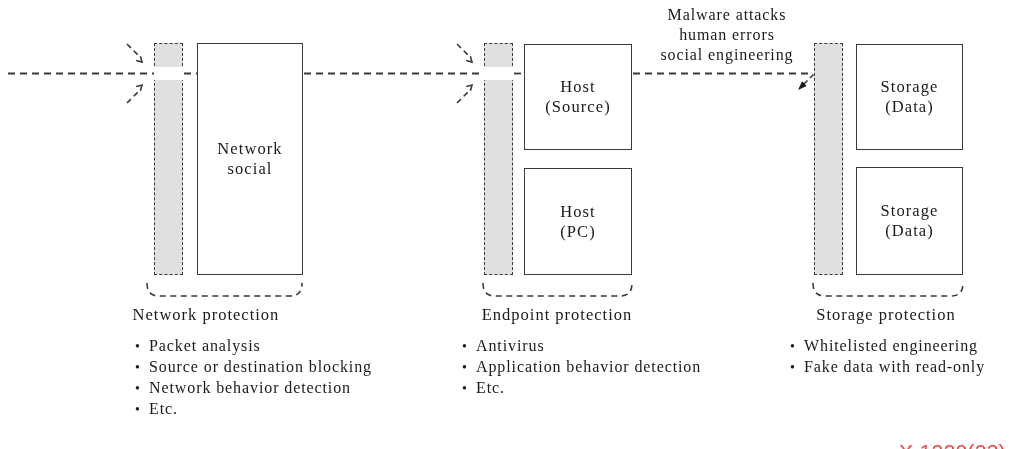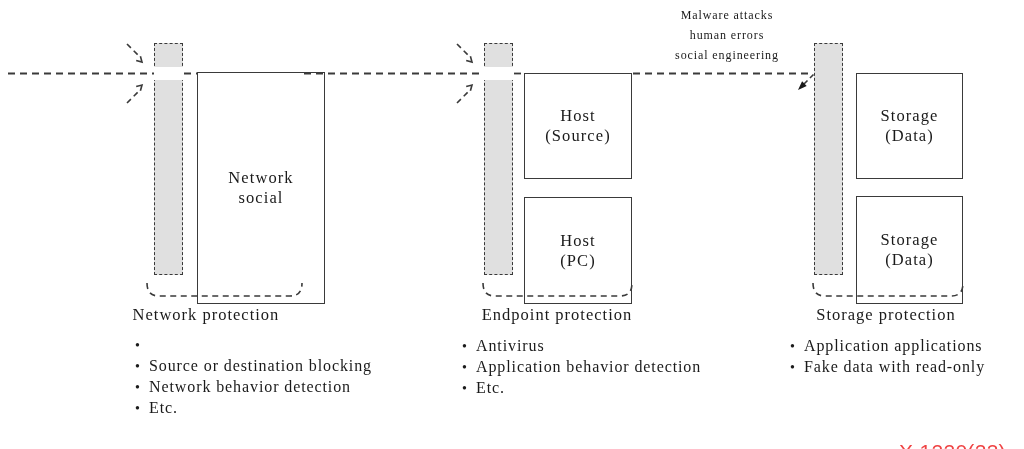--- a/index.html
+++ b/index.html
@@ -9,25 +9,25 @@
   }
   svg.overlay{position:absolute;left:0;top:0;z-index:6;pointer-events:none;}
   .bar{
     position:absolute;top:43px;width:29px;height:232px;box-sizing:border-box;
     background:#e0e0e0;border:1.7px dashed #3a3a3a;z-index:2;
   }
   .bar-gap{position:absolute;top:67px;width:33px;height:13px;background:#ffffff;z-index:3;}
   .box{
     position:absolute;box-sizing:border-box;border:1.6px solid #3a3a3a;background:#ffffff;
     display:flex;flex-direction:column;align-items:center;justify-content:center;
-    text-align:center;font-size:16.5px;line-height:20px;letter-spacing:1.1px;z-index:4;margin-top:29px;
+    text-align:center;font-size:16.5px;line-height:20px;letter-spacing:1.1px;z-index:4;
   }
   .threat{
     position:absolute;left:635px;top:5px;width:184px;text-align:center;
-    font-size:12px;line-height:20px;letter-spacing:0.9px;z-index:4;
+    font-size:16px;line-height:20px;letter-spacing:0.9px;z-index:4;
   }
   .section-label{
     position:absolute;top:305px;width:220px;text-align:center;
     font-size:16.5px;line-height:20px;letter-spacing:1px;z-index:4;
   }
   .bullets{position:absolute;top:336px;font-size:16px;line-height:20px;letter-spacing:0.9px;z-index:4;}
   .bullet-item{display:flex;align-items:baseline;}
   .bullet-dot{width:14px;flex:0 0 14px;font-size:14px;}
   .designation{
     position:absolute;left:899px;top:403px;font-family:"Liberation Sans",sans-serif;
@@ -39,21 +39,21 @@
 
 <div class="stage">
 
   <div class="bar" style="left:154px"></div>
   <div class="bar" style="left:484px"></div>
   <div class="bar" style="left:814px"></div>
 
   <div class="bar-gap" style="left:152px"></div>
   <div class="bar-gap" style="left:482px"></div>
 
-  <div class="box" style="left:197px;top:43px;width:128px;height:232px">
+  <div class="box" style="left:197px;top:43px;width:106px;height:232px">
     <span>Network</span>
     <span>social</span>
   </div>
 
   <div class="box" style="left:524px;top:44px;width:108px;height:106px">
     <span>Host</span>
     <span>(Source)</span>
   </div>
 
   <div class="box" style="left:524px;top:168px;width:108px;height:107px">
@@ -77,20 +77,21 @@
     <div>social engineering</div>
   </div>
 
   <div class="section-label" style="left:96px">Network protection</div>
   <div class="section-label" style="left:776px">Storage protection</div>
   <div class="section-label" style="left:447px">Endpoint protection</div>
 
   <div class="bullets" style="left:135px">
     <div class="bullet-item">
       <span class="bullet-dot">•</span>
+      <span>Packet analysis</span>
     </div>
     <div class="bullet-item">
       <span class="bullet-dot">•</span>
       <span>Source or destination blocking</span>
     </div>
     <div class="bullet-item">
       <span class="bullet-dot">•</span>
       <span>Network behavior detection</span>
     </div>
     <div class="bullet-item">
@@ -110,21 +111,21 @@
     </div>
     <div class="bullet-item">
       <span class="bullet-dot">•</span>
       <span>Etc.</span>
     </div>
   </div>
 
   <div class="bullets" style="left:790px">
     <div class="bullet-item">
       <span class="bullet-dot">•</span>
-      <span>Application applications</span>
+      <span>Whitelisted engineering</span>
     </div>
     <div class="bullet-item">
       <span class="bullet-dot">•</span>
       <span>Fake data with read-only</span>
     </div>
   </div>
 
   <div class="designation">X.1220(23)</div>
 
   <svg class="overlay" width="1024" height="449" viewBox="0 0 1024 449">

